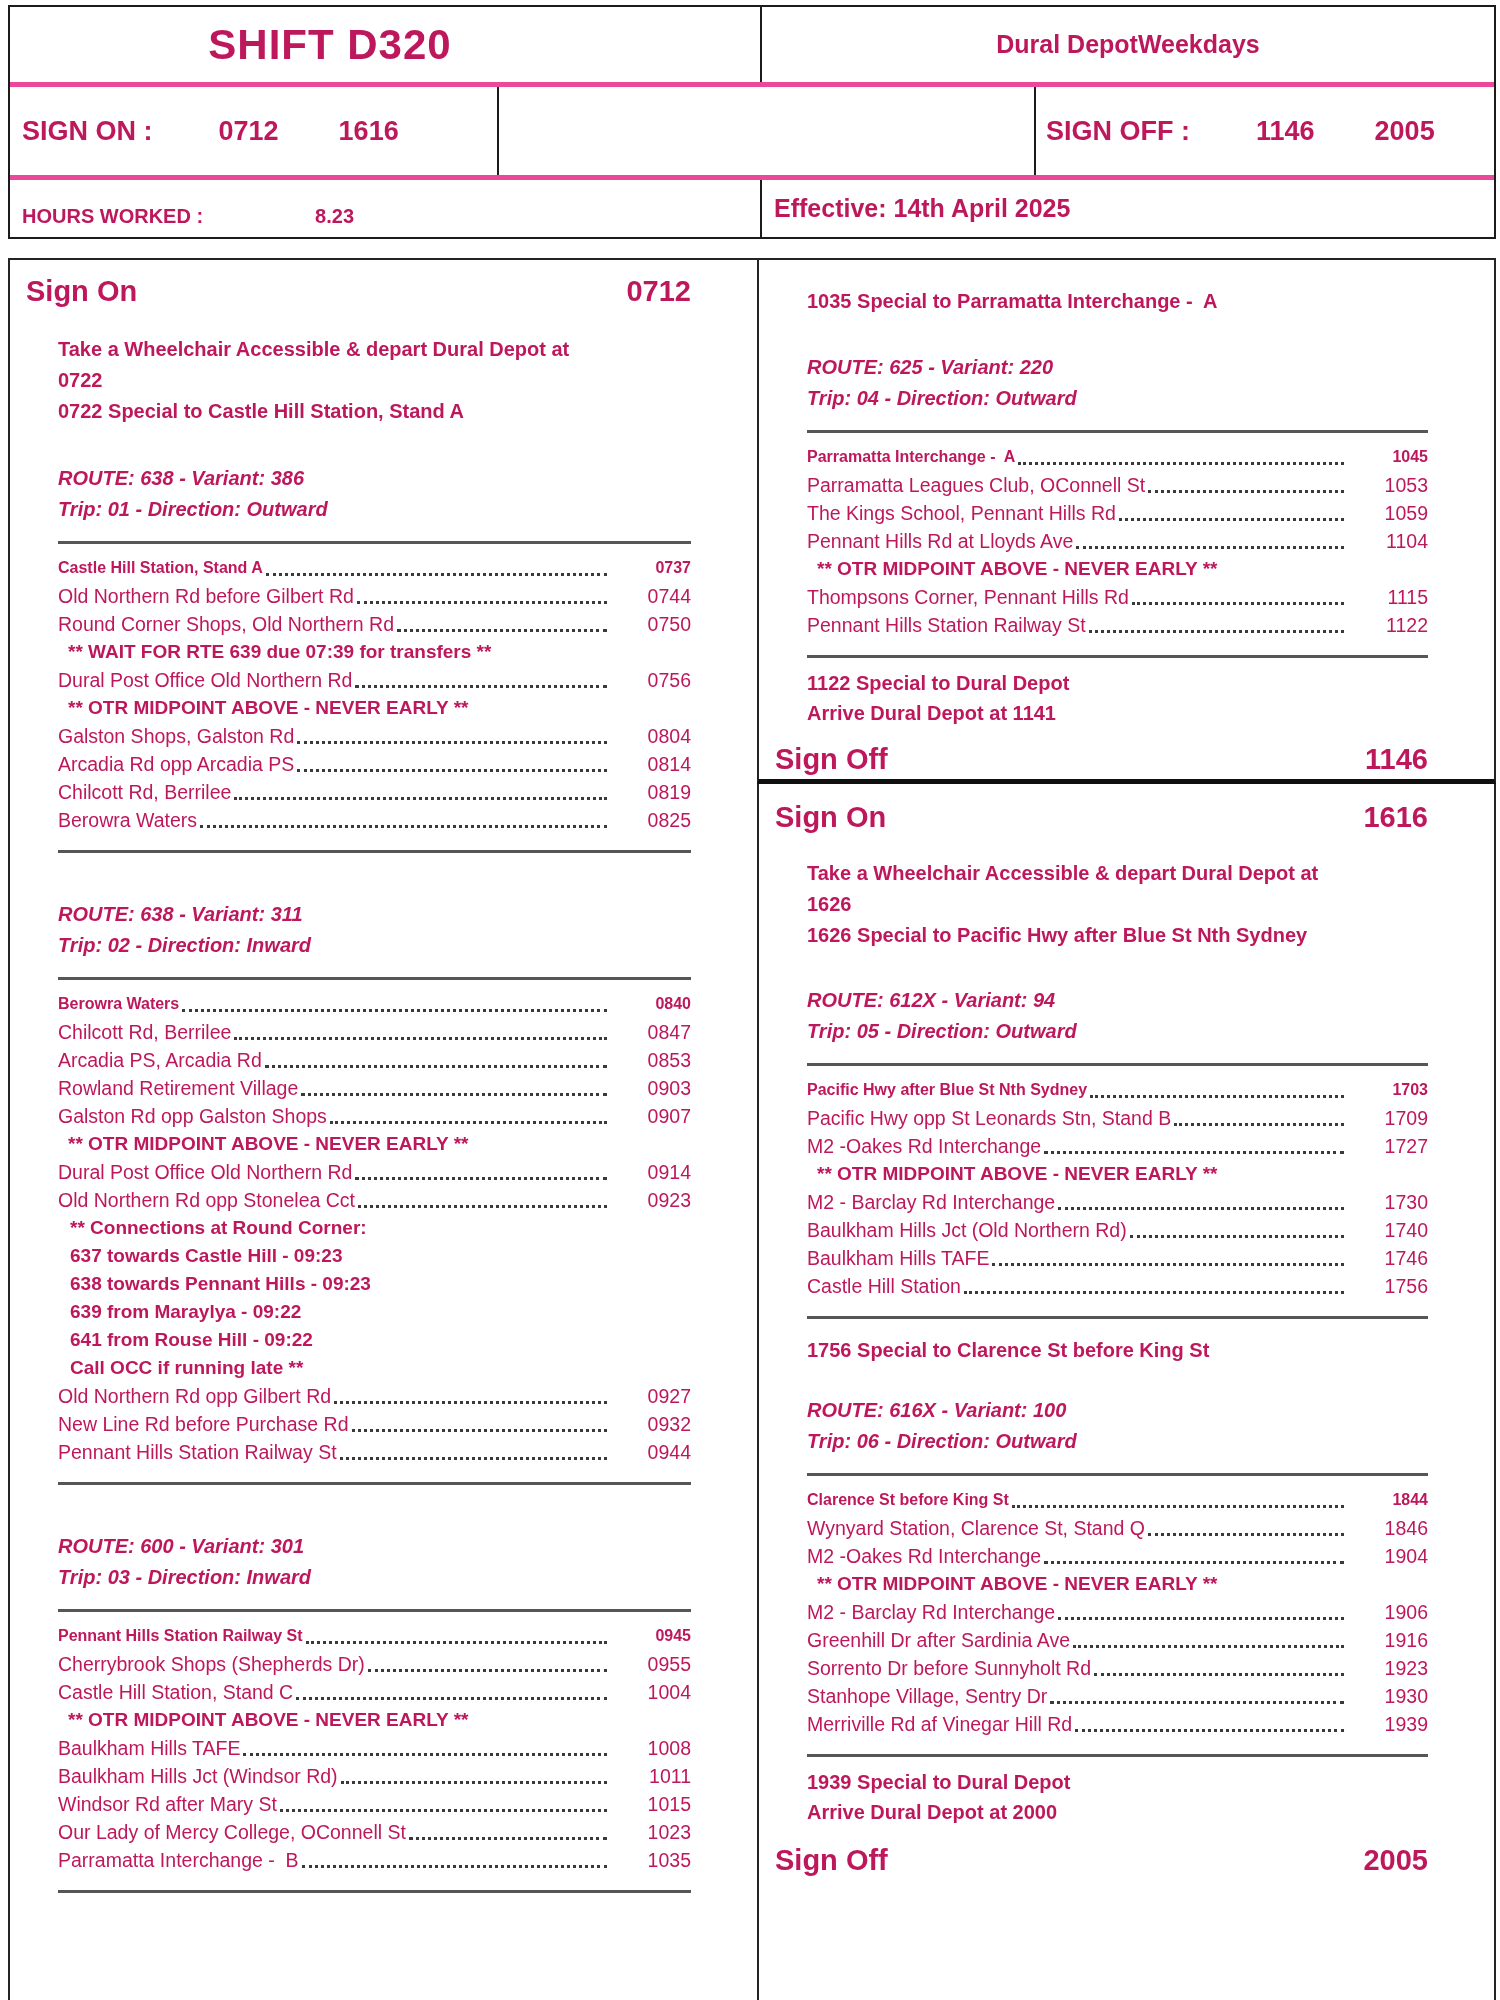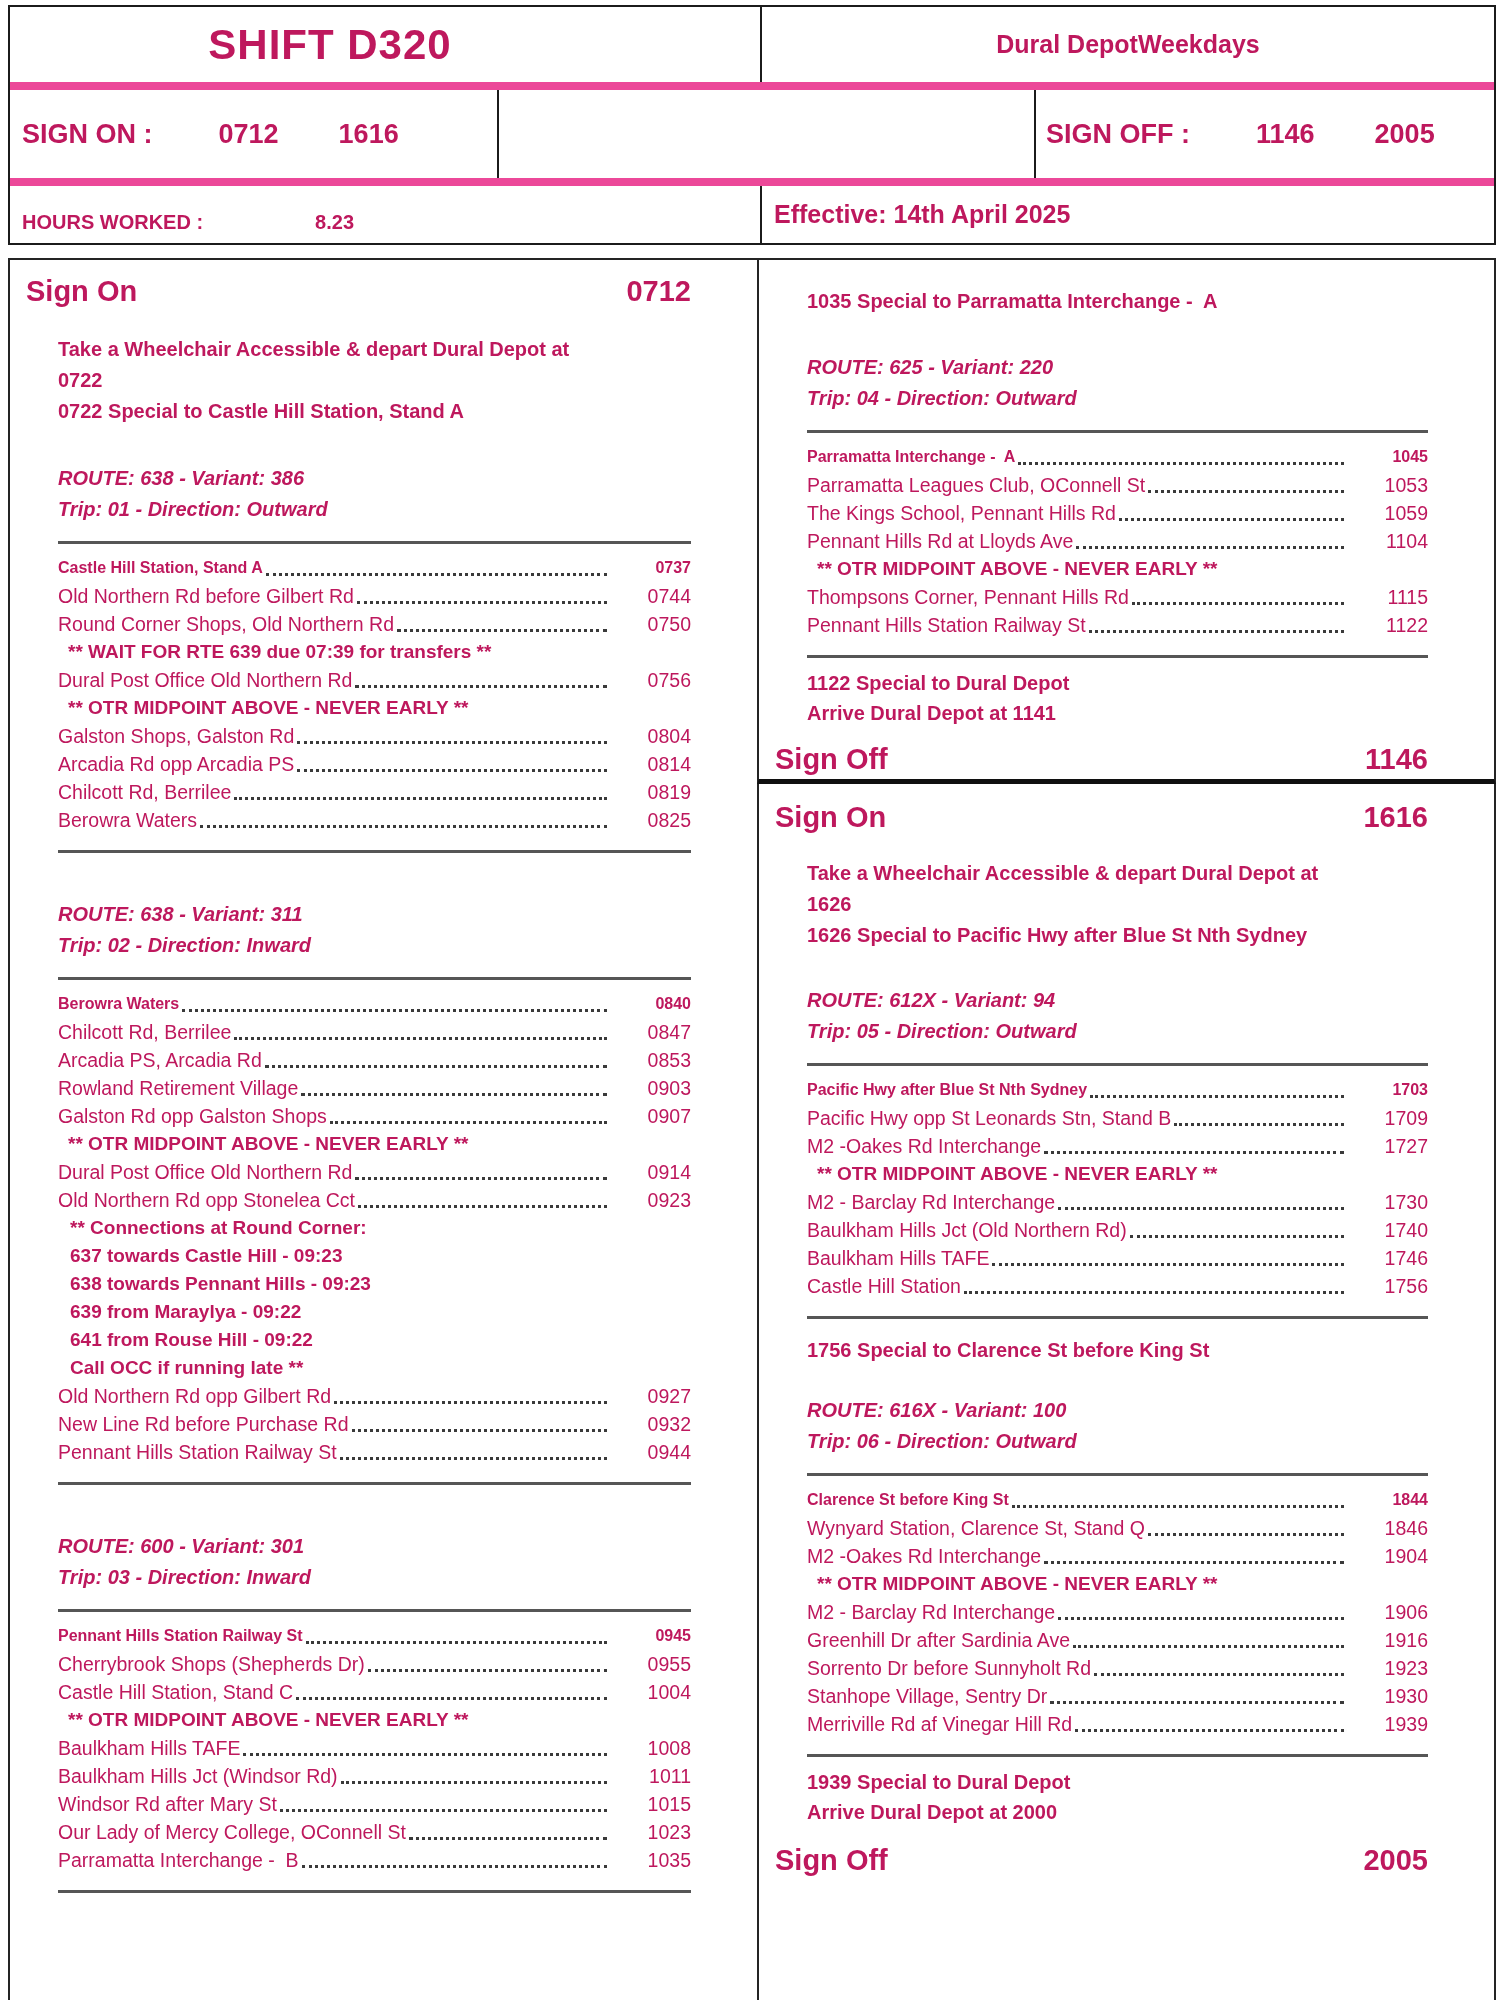--- a/index.html
+++ b/index.html
@@ -2,21 +2,21 @@
 <html><head>
 <meta charset="utf-8">
 <title>Shift D320</title>
 <style>
   html,body{margin:0;padding:0;background:#ffffff;}
   .page{position:relative;width:1500px;height:2000px;background:#fff;overflow:hidden;
         font-family:"Liberation Sans",sans-serif;color:#be185d;}
   
   .hdr{position:absolute;left:8px;top:5px;width:1488px;border:2px solid #1b1b1b;box-sizing:border-box;}
   .hrow{display:flex;}
-  .hrow2,.hrow3{border-top:8px solid #ec4899;}
+  .hrow2,.hrow3{border-top:5px solid #ec4899;}
   .hrow1{height:75px;}
   .hrow2{height:88px;}
   .hrow3{height:57px;}
   .hcell{box-sizing:border-box;}
   .c-title{width:750px;display:flex;align-items:center;justify-content:center;
            padding-right:110px;font-size:42px;font-weight:bold;letter-spacing:1px;}
   .c-depot{flex:1;border-left:2px solid #1b1b1b;display:flex;
            align-items:center;justify-content:center;font-size:25px;font-weight:bold;line-height:29px;}
   .c-signon{width:487px;display:flex;align-items:center;font-size:27px;font-weight:bold;padding-left:12px;}
   .c-mid{width:539px;border-left:2px solid #1b1b1b;border-right:2px solid #1b1b1b;}

